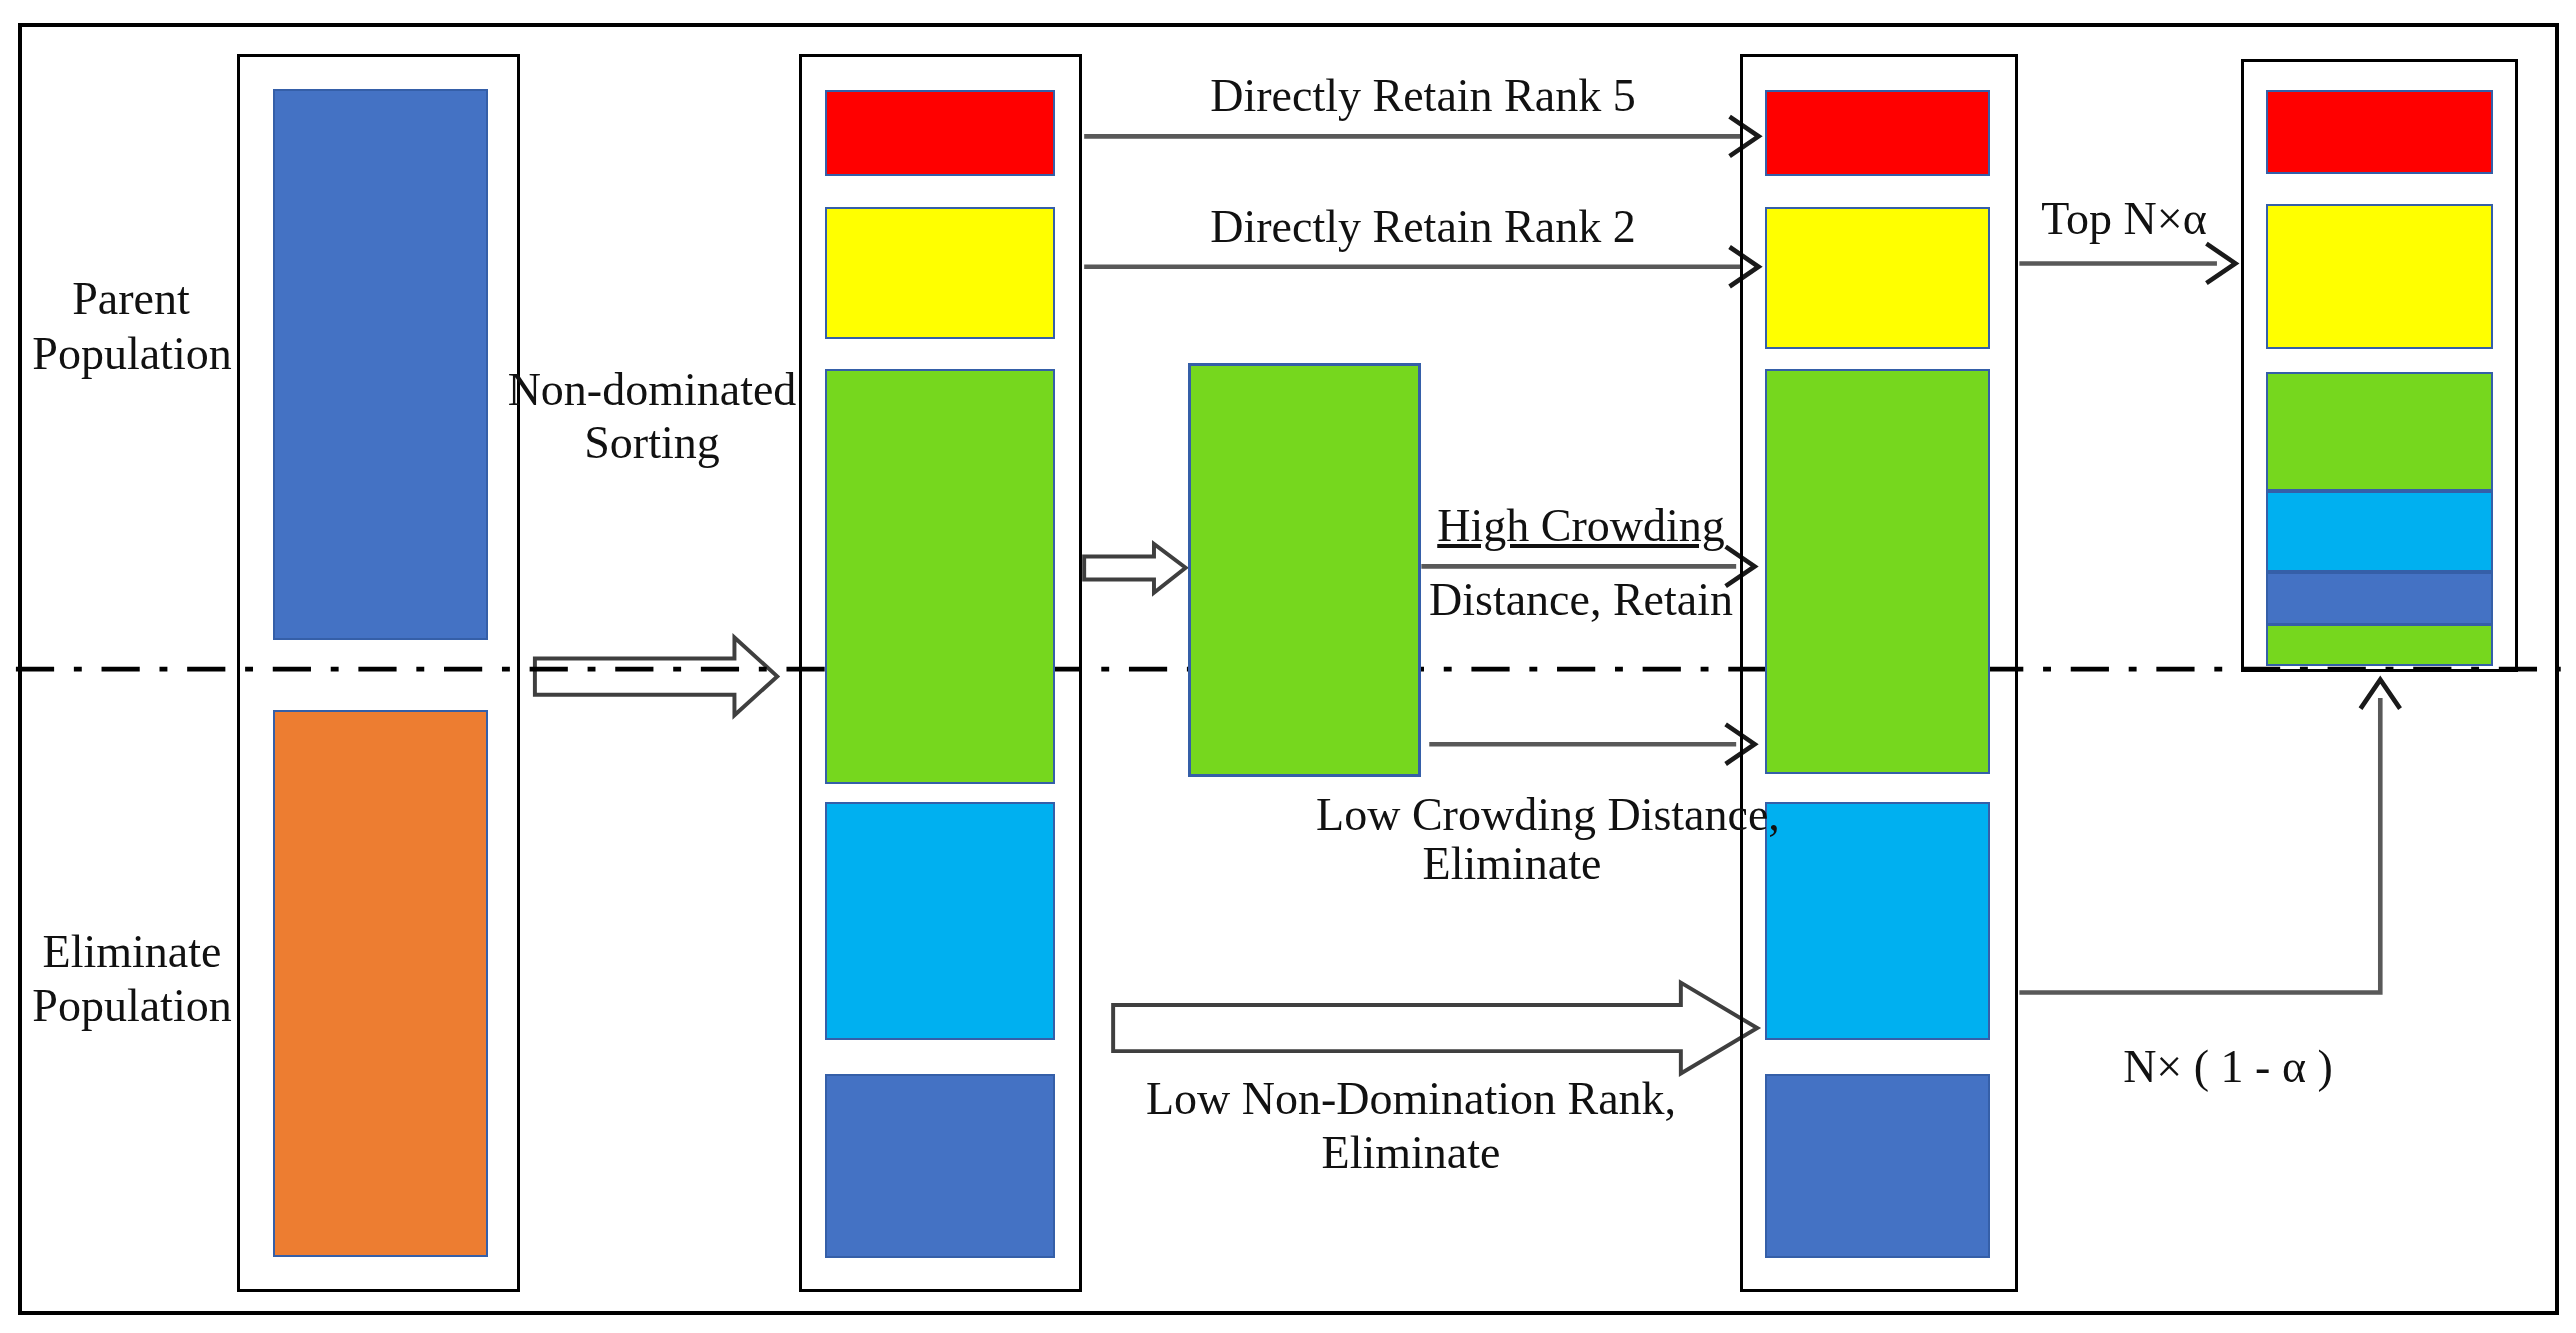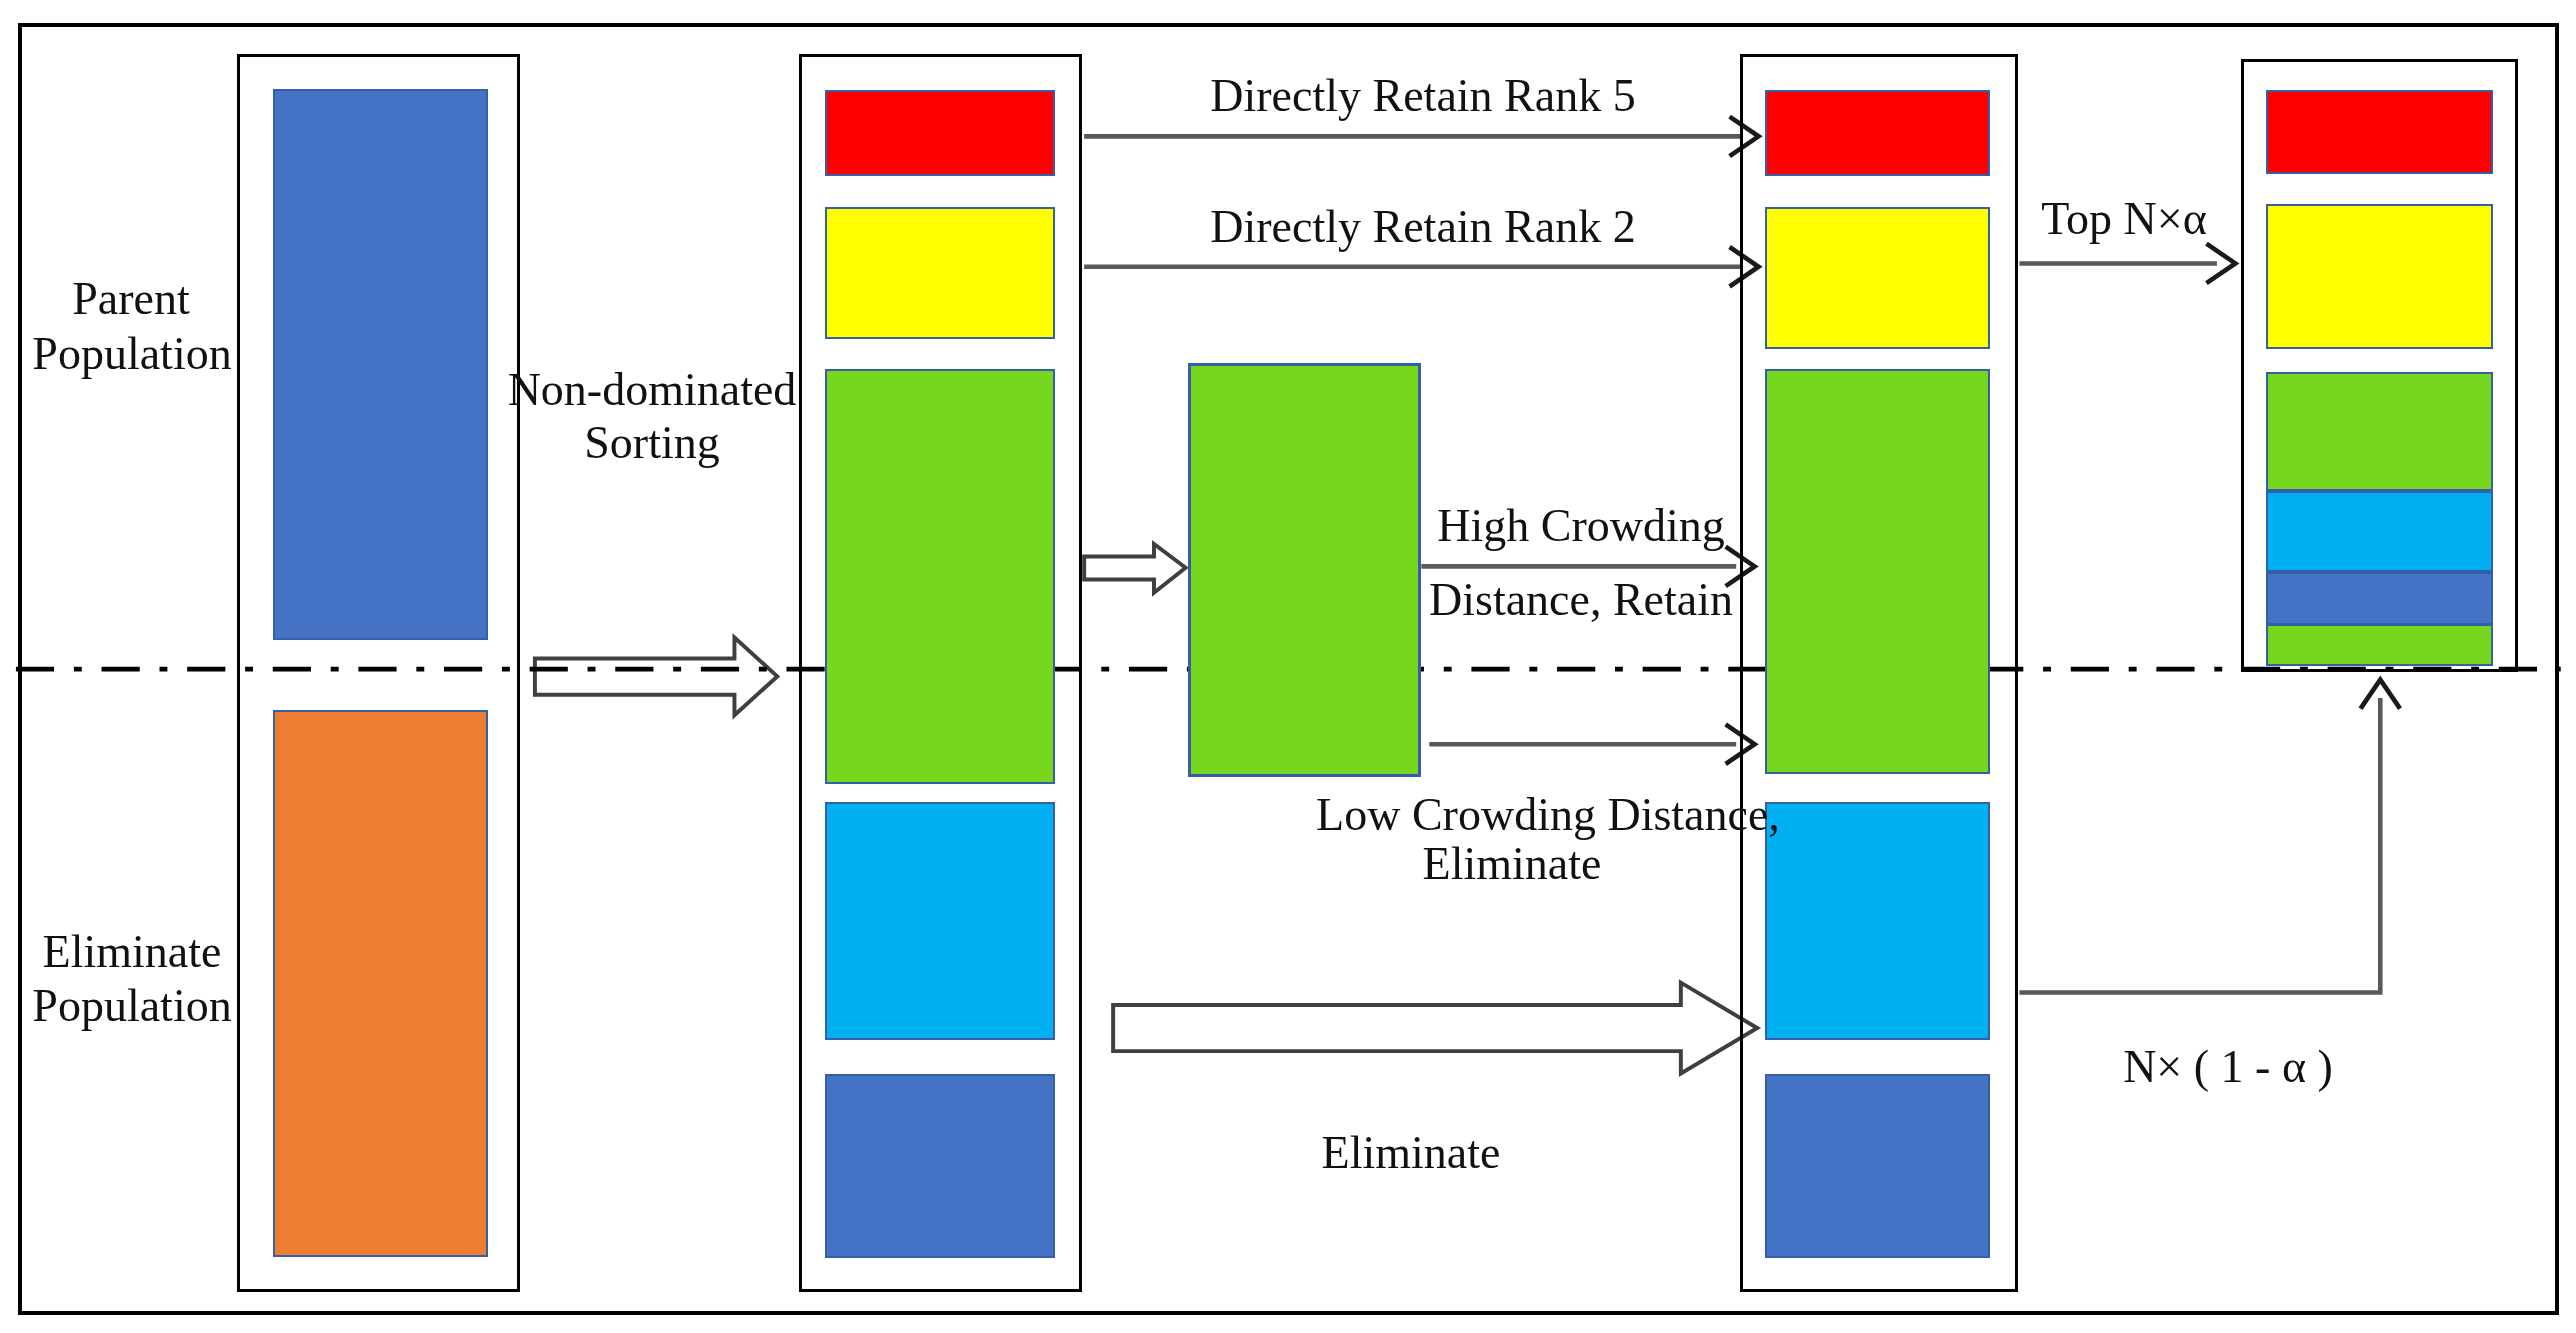--- a/index.html
+++ b/index.html
@@ -121,26 +121,27 @@
 
     <div class="abs lbl" style="left:132px;top:952px;">Eliminate</div>
     <div class="abs lbl" style="left:132px;top:1006px;">Population</div>
 
     <div class="abs lbl" style="left:652px;top:390px;">Non-dominated</div>
     <div class="abs lbl" style="left:652px;top:443px;">Sorting</div>
 
     <div class="abs lbl" style="left:1423px;top:96px;">Directly Retain Rank 5</div>
     <div class="abs lbl" style="left:1423px;top:227px;">Directly Retain Rank 2</div>
 
-    <div class="abs lbl" style="left:1581px;top:526px;">High Crowding</div>
+    <div class="abs lbl" style="left:1581px;top:526px;text-decoration:underline;">High Crowding</div>
     <div class="abs lbl" style="left:1581px;top:600px;">Distance, Retain</div>
 
     <div class="abs lbl" style="left:1548px;top:815px;">Low Crowding Distance,</div>
     <div class="abs lbl" style="left:1512px;top:864px;">Eliminate</div>
 
+    <div class="abs lbl" style="left:1411px;top:1099px;">Low Non-Domination Rank,</div>
     <div class="abs lbl" style="left:1411px;top:1153px;">Eliminate</div>
 
     <div class="abs lbl" style="left:2124px;top:219px;">Top N×α</div>
     <div class="abs lbl" style="left:2228px;top:1067px;">N× ( 1 - α )</div>
   </div>
 
 </div>
 
 
 </body></html>

